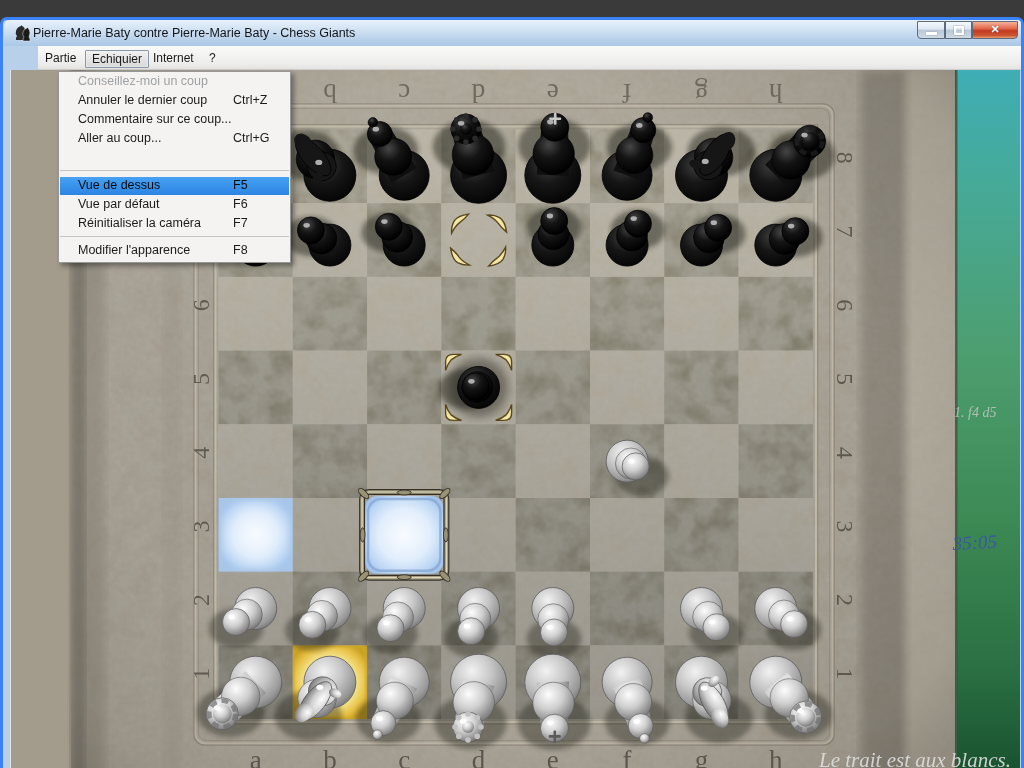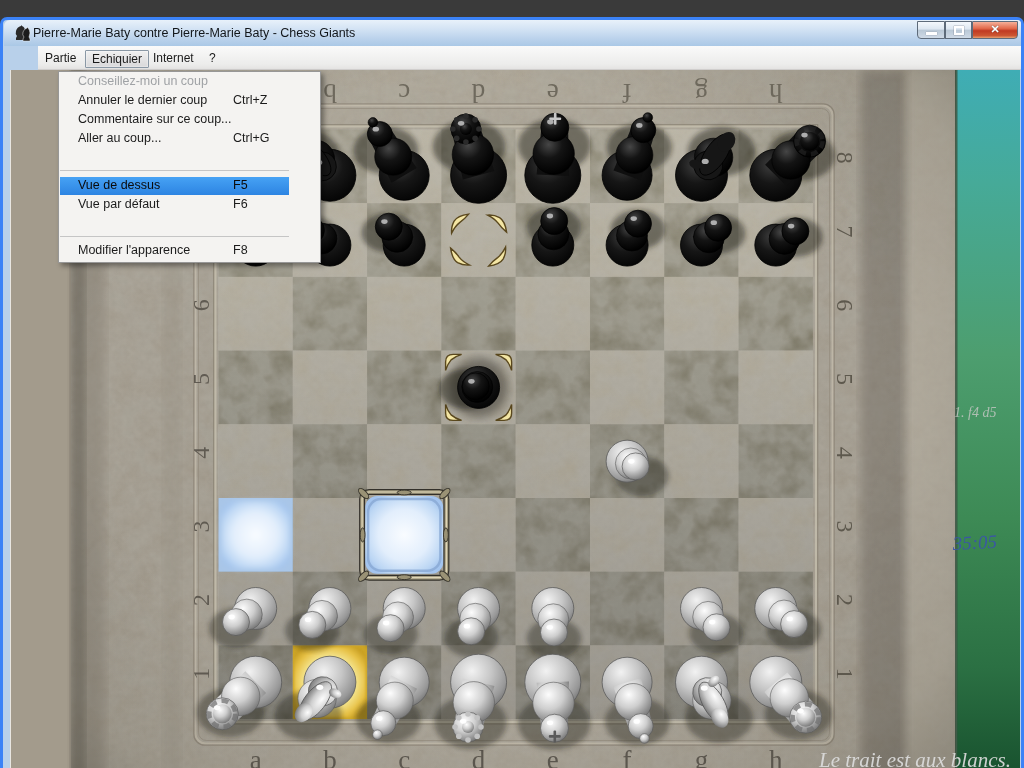--- a/index.html
+++ b/index.html
@@ -28,21 +28,21 @@
   background:linear-gradient(#f0f0f0,#d8d8da); box-shadow:inset 0 0 2px #fff; }
 #scene { position:absolute; left:7px; top:50px; width:1010px; height:710px;
   background:#a39b8c; box-shadow:inset 1px 0 0 rgba(255,255,255,0.75), inset -1px 0 0 rgba(255,255,255,0.75), inset 0 -1px 0 rgba(255,255,255,0.75); }
 #sidebar { position:absolute; left:0px; top:0px; width:61px; height:710px;
   background:linear-gradient(#8cb8c6 0%, #74a8b8 12%, #5a8da4 25%, #3f6a8c 38%, #2a4c72 50%, #1c3556 62%, #122544 75%, #0d1b36 88%, #0a162e 100%); }
 #backbtn { position:absolute; left:6px; top:5px; width:25px; height:25px; border-radius:50%;
   background:radial-gradient(circle at 40% 30%, #a8c4ea 0%, #5e87cc 40%, #2c51a5 75%, #1c3a88 100%);
   border:1.5px solid #d9e6f5; box-shadow:0 0 0 1.5px rgba(25,50,105,0.55); }
 #encou { position:absolute; left:5px; top:36px; font-family:"Liberation Serif",serif;
   font-style:italic; font-size:14px; color:#173c63; letter-spacing:0.5px; }
-#menu { position:absolute; left:55px; top:51px; width:263px; height:192px;
+#menu { position:absolute; left:55px; top:51px; width:233px; height:192px;
   background:#f4f3f1; border:1px solid #979797; box-shadow:3px 3px 5px rgba(0,0,0,0.38);
   font-size:12.5px; color:#1b1b1b; z-index:40; }
 .row { position:absolute; left:1px; width:229px; height:19px; line-height:19px; }
 .rlab { position:absolute; left:18px; }
 .rsc  { position:absolute; left:173px; }
 .grey { color:#9fa2a5; }
 .sep  { position:absolute; left:1px; width:229px; border-top:1px solid #c5c5c5; }
 .hl   { background:linear-gradient(#46a2f4,#2d84e2); color:#0b0b0b;padding-left:44px; }
 svg { position:absolute; left:0; top:0; }
 </style></head>
@@ -649,18 +649,22 @@
       </div>
     <div class="sep" style="top:98px"></div>
     <div class="row hl" style="top:105px;height:17.5px;line-height:17px">
         <span class="rlab">Vue de dessus</span>
         <span class="rsc">F5</span>
       </div>
     <div class="row" style="top:123px">
         <span class="rlab">Vue par défaut</span>
         <span class="rsc">F6</span>
       </div>
+    <div class="row" style="top:142px">
+        <span class="rlab">Réinitialiser la caméra</span>
+        <span class="rsc">F7</span>
+      </div>
     <div class="sep" style="top:164px"></div>
     <div class="row" style="top:169px">
         <span class="rlab">Modifier l'apparence</span>
         <span class="rsc">F8</span>
       </div>
   </div>
 </div>
 </body></html>

